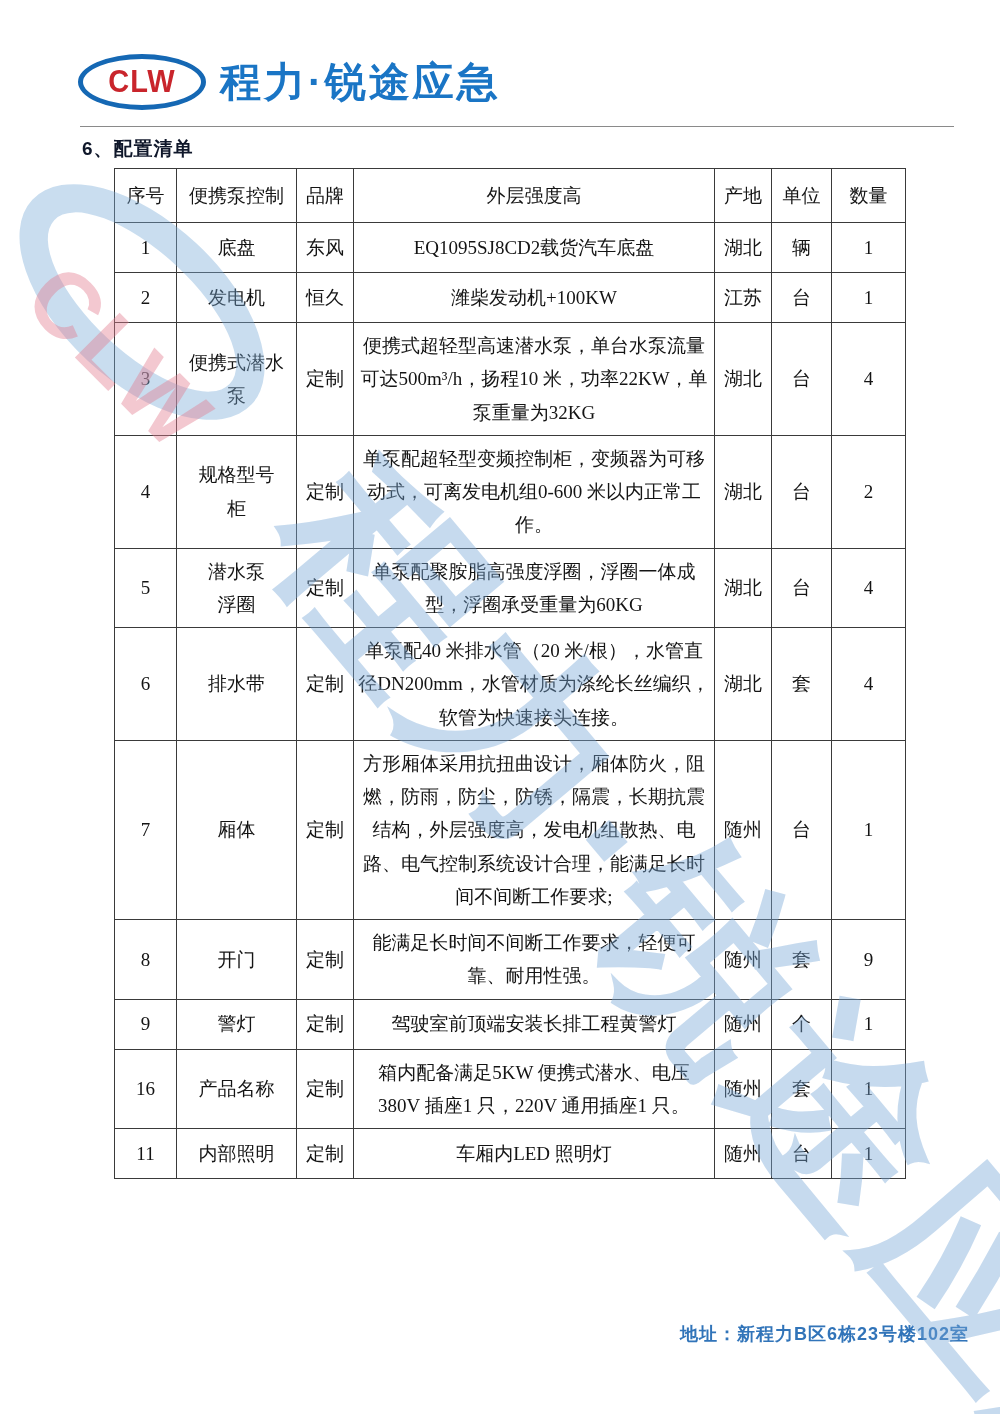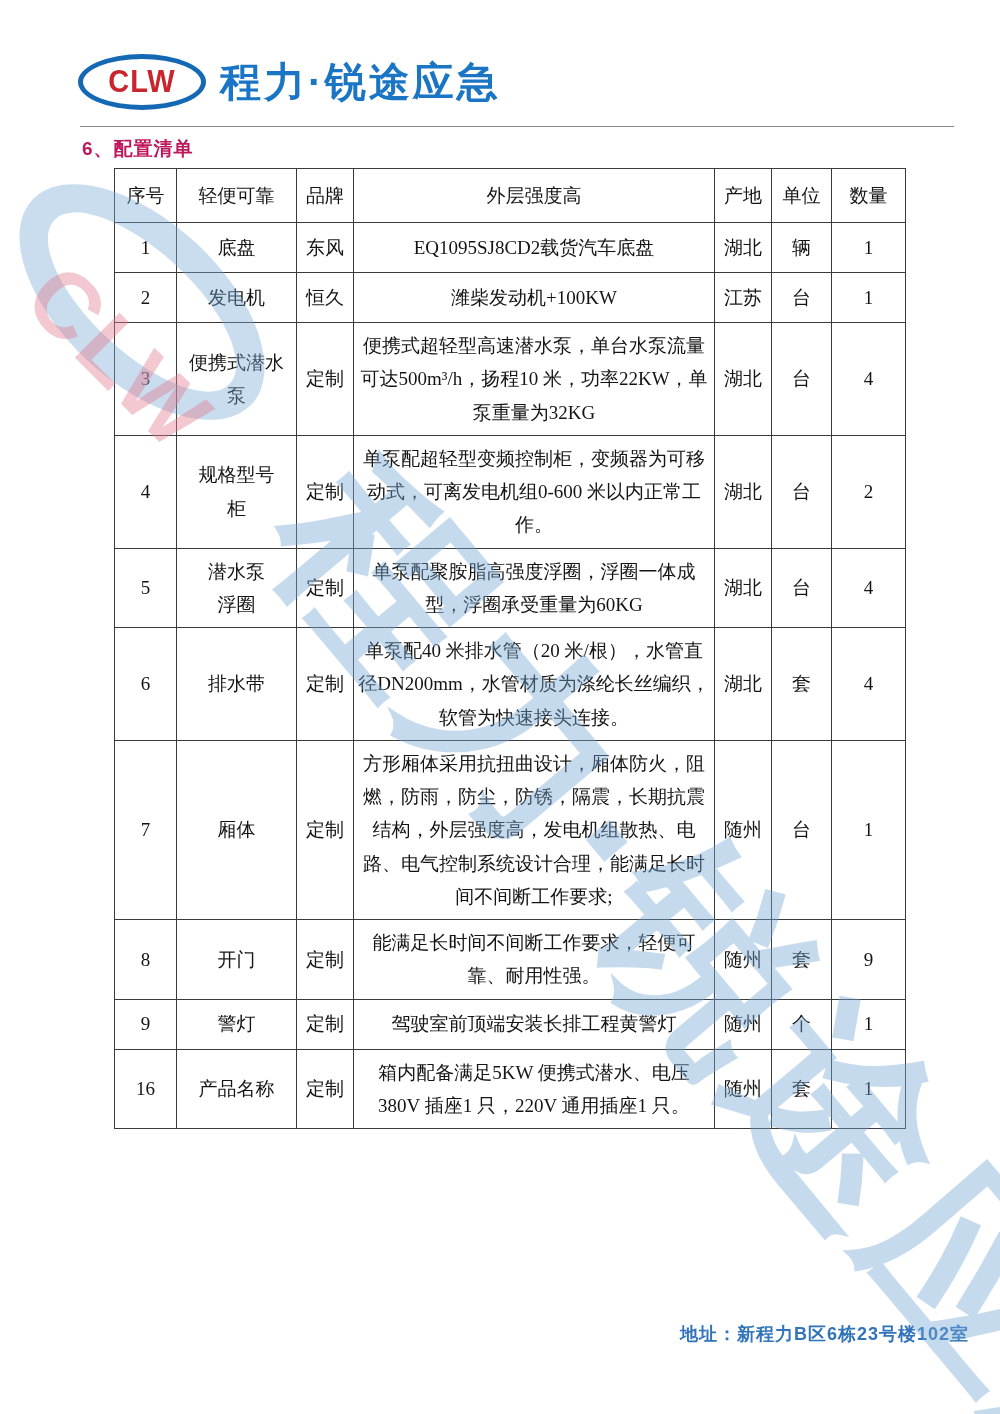--- a/index.html
+++ b/index.html
@@ -37,21 +37,21 @@
     font-size:41px; font-weight:bold; letter-spacing:3px;
     color:#1a75c5;
   }
   .rule {
     margin:16px auto 0 80px;
     width:874px; height:0;
     border-top:1px solid #8a8a8a;
   }
   .section-title {
     margin:9px 0 0 82px;
-    font-size:19px; font-weight:bold; color:#be185d;
+    font-size:19px; font-weight:bold; color:#0f172a;
     letter-spacing:1px;
   }
 
   
   table.cfg {
     margin:6px 0 0 114px;
     border-collapse:collapse;
     table-layout:fixed;
     width:791px;
     font-family:"Liberation Serif","DejaVu Sans",sans-serif;
@@ -134,21 +134,21 @@
         <col style="width:120px">
         <col style="width:57px">
       <col style="width:361px">
         <col style="width:57px">
         <col style="width:60px">
       <col style="width:74px">
     </colgroup>
     <thead>
       <tr>
         <th>序号</th>
-        <th>轻便可靠</th>
+        <th>便携泵控制</th>
         <th>品牌</th>
         <th>外层强度高</th>
         <th>产地</th>
         <th>单位</th>
         <th>数量</th>
       </tr>
     </thead>
     <tbody>
         <tr class="r-min">
           <td class="cell-no">1</td>
@@ -236,20 +236,29 @@
         </tr>
         <tr>
           <td class="cell-no">16</td>
           <td class="cell-name">产品名称</td>
           <td class="cell-brand">定制</td>
           <td class="cell-spec">箱内配备满足5KW 便携式潜水、电压380V 插座1 只，220V 通用插座1 只。</td>
           <td class="cell-origin">随州</td>
           <td class="cell-unit">套</td>
           <td class="cell-qty">1</td>
         </tr>
+        <tr class="r-min">
+          <td class="cell-no">11</td>
+          <td class="cell-name">内部照明</td>
+          <td class="cell-brand">定制</td>
+          <td class="cell-spec">车厢内LED 照明灯</td>
+          <td class="cell-origin">随州</td>
+          <td class="cell-unit">台</td>
+          <td class="cell-qty">1</td>
+        </tr>
       </tbody>
   </table>
 
   <div class="address">地址：新程力B区6栋23号楼102室</div>
 </div>
 
 <div class="wm wm-oval"></div>
 <div class="wm wm-clw">CLW</div>
 <div class="wm wm-han">程力·锐途应急</div>
 

